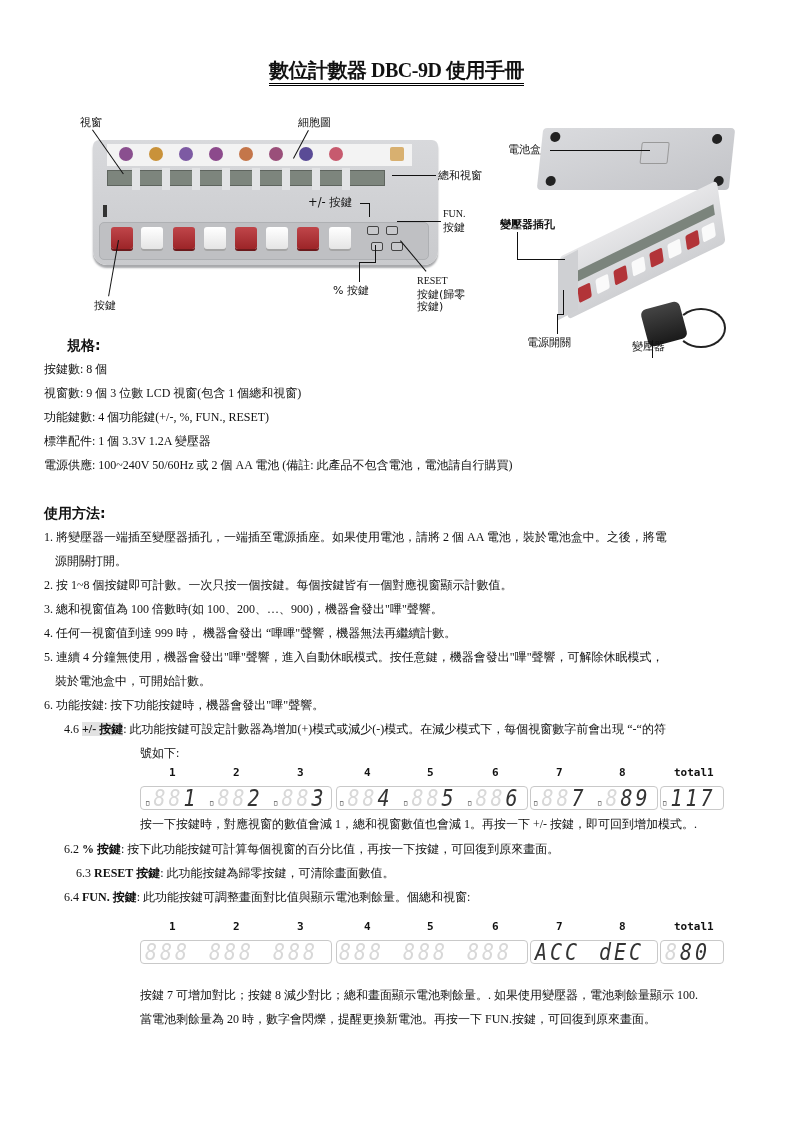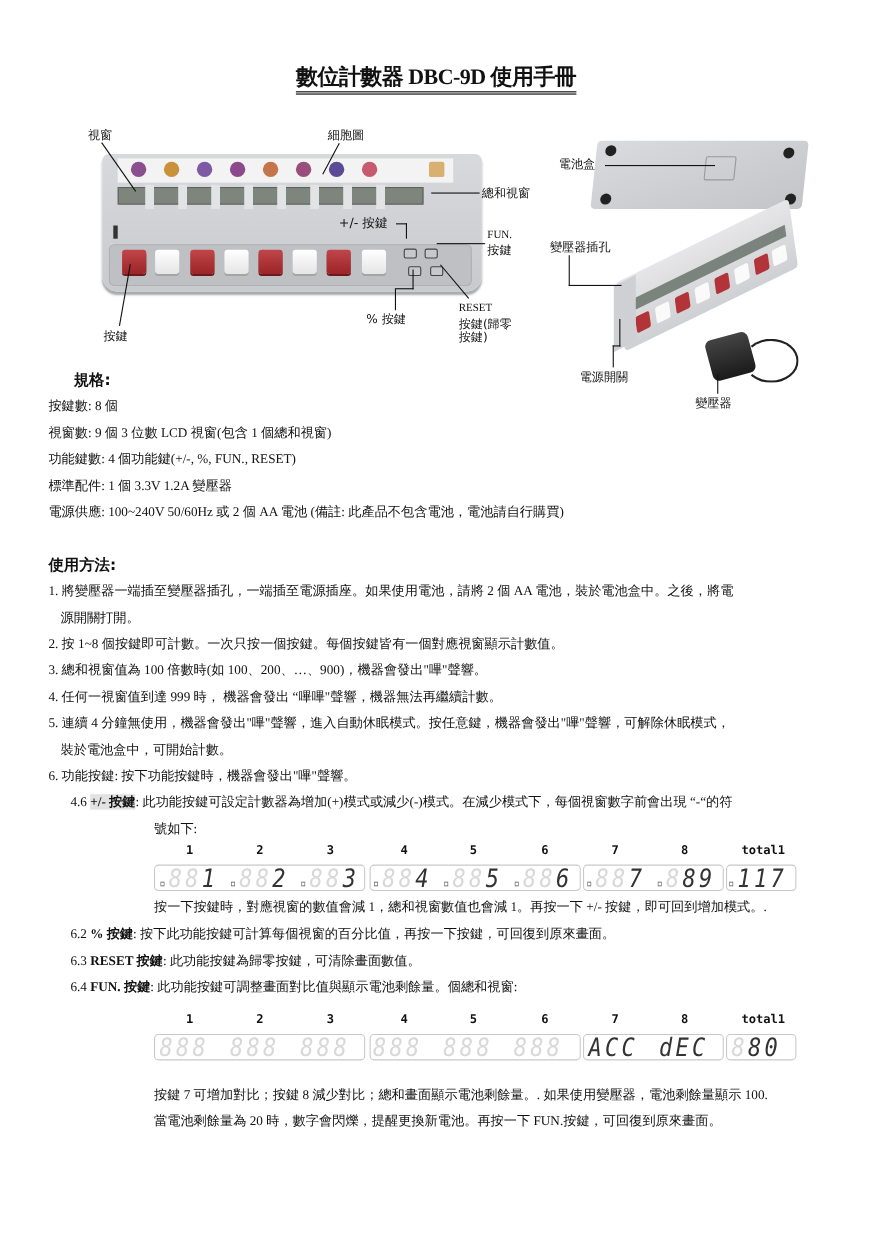--- a/index.html
+++ b/index.html
@@ -148,33 +148,33 @@
   <div style="position:absolute;left:34px;top:36px;width:14px;height:14px;background:#fafafa;border-radius:2px"></div>
   <div style="position:absolute;left:54px;top:36px;width:14px;height:14px;background:#b23438;border-radius:2px"></div>
   <div style="position:absolute;left:74px;top:36px;width:14px;height:14px;background:#fafafa;border-radius:2px"></div>
   <div style="position:absolute;left:94px;top:36px;width:14px;height:14px;background:#b23438;border-radius:2px"></div>
   <div style="position:absolute;left:114px;top:36px;width:14px;height:14px;background:#fafafa;border-radius:2px"></div>
   <div style="position:absolute;left:134px;top:36px;width:14px;height:14px;background:#b23438;border-radius:2px"></div>
   <div style="position:absolute;left:152px;top:36px;width:14px;height:14px;background:#fafafa;border-radius:2px"></div>
 </div>
 <div class="abs" style="left:558px;top:255px;width:20px;height:60px;background:#cfd0d3;transform:skewY(-28deg)"></div>
 
-<div class="abs lbl" style="left:500px;top:218px;">變壓器插孔</div>
+<div class="abs lbl" style="left:500px;top:218px;font-weight:bold;">變壓器插孔</div>
 <div class="line" style="left:517px;top:232px;width:1px;height:28px;"></div>
 <div class="line" style="left:517px;top:259px;width:48px;height:1px;"></div>
 
 <div class="line" style="left:563px;top:290px;width:1px;height:25px;"></div>
 <div class="line" style="left:557px;top:314px;width:7px;height:1px;"></div>
 <div class="line" style="left:557px;top:314px;width:1px;height:20px;"></div>
 <div class="abs lbl" style="left:527px;top:336px;">電源開關</div>
 
 <div class="abs adapter"></div>
 <div class="abs" style="left:676px;top:308px;width:50px;height:40px;border:2px solid #222;border-radius:50%;border-left-color:transparent"></div>
 <div class="line" style="left:652px;top:340px;width:1px;height:18px;"></div>
-<div class="abs lbl" style="left:632px;top:360px;">變壓器</div>
+<div class="abs lbl" style="left:632px;top:340px;">變壓器</div>
 
 <div class="abs h2" style="left:44px;top:337px;margin-left:23px;">規格:</div>
 <div class="abs p" style="left:44px;top:362px;">按鍵數: 8 個</div>
 <div class="abs p" style="left:44px;top:386px;">視窗數: 9 個 3 位數 LCD 視窗(包含 1 個總和視窗)</div>
 <div class="abs p" style="left:44px;top:410px;">功能鍵數: 4 個功能鍵(+/-, %, FUN., RESET)</div>
 <div class="abs p" style="left:44px;top:434px;">標準配件: 1 個 3.3V 1.2A  變壓器</div>
 <div class="abs p" style="left:44px;top:458px;">電源供應: 100~240V 50/60Hz  或  2 個 AA 電池  (備註:  此產品不包含電池，電池請自行購買)</div>
 
 <div class="abs h2" style="left:44px;top:505px;">使用方法:</div>
 <div class="abs p" style="left:44px;top:530px;">1.  將變壓器一端插至變壓器插孔，一端插至電源插座。如果使用電池，請將 2 個 AA 電池，裝於電池盒中。之後，將電</div>
@@ -216,21 +216,21 @@
   <div class="digits" style="left:533px;top:786px"><span class="dot">▫</span><span class="ghost">88</span><span>7</span></div>
   <div class="digits" style="left:597px;top:786px"><span class="dot">▫</span><span class="ghost">8</span><span>89</span></div>
   <div class="digits" style="left:662px;top:786px"><span class="dot">▫</span><span>117</span></div>
 </div>
 
 <div class="abs p" style="left:140px;top:817px;">按一下按鍵時，對應視窗的數值會減 1，總和視窗數值也會減 1。再按一下  +/-  按鍵，即可回到增加模式。.</div>
 
 <div class="abs p" style="left:64px;top:842px;">
   <span>6.2 </span><b>%  按鍵</b><span>:  按下此功能按鍵可計算每個視窗的百分比值，再按一下按鍵，可回復到原來畫面。</span>
 </div>
-<div class="abs p" style="left:64px;top:866px;">
+<div class="abs p" style="left:76px;top:866px;">
   <span>6.3 </span><b>RESET  按鍵</b><span>:  此功能按鍵為歸零按鍵，可清除畫面數值。</span>
 </div>
 <div class="abs p" style="left:64px;top:890px;">
   <span>6.4 </span><b>FUN.  按鍵</b><span>:  此功能按鍵可調整畫面對比值與顯示電池剩餘量。個總和視窗:</span>
 </div>
 
 <div>
   <div class="dlabel" style="left:169px;top:920px">1</div>
   <div class="dlabel" style="left:233px;top:920px">2</div>
   <div class="dlabel" style="left:297px;top:920px">3</div>

